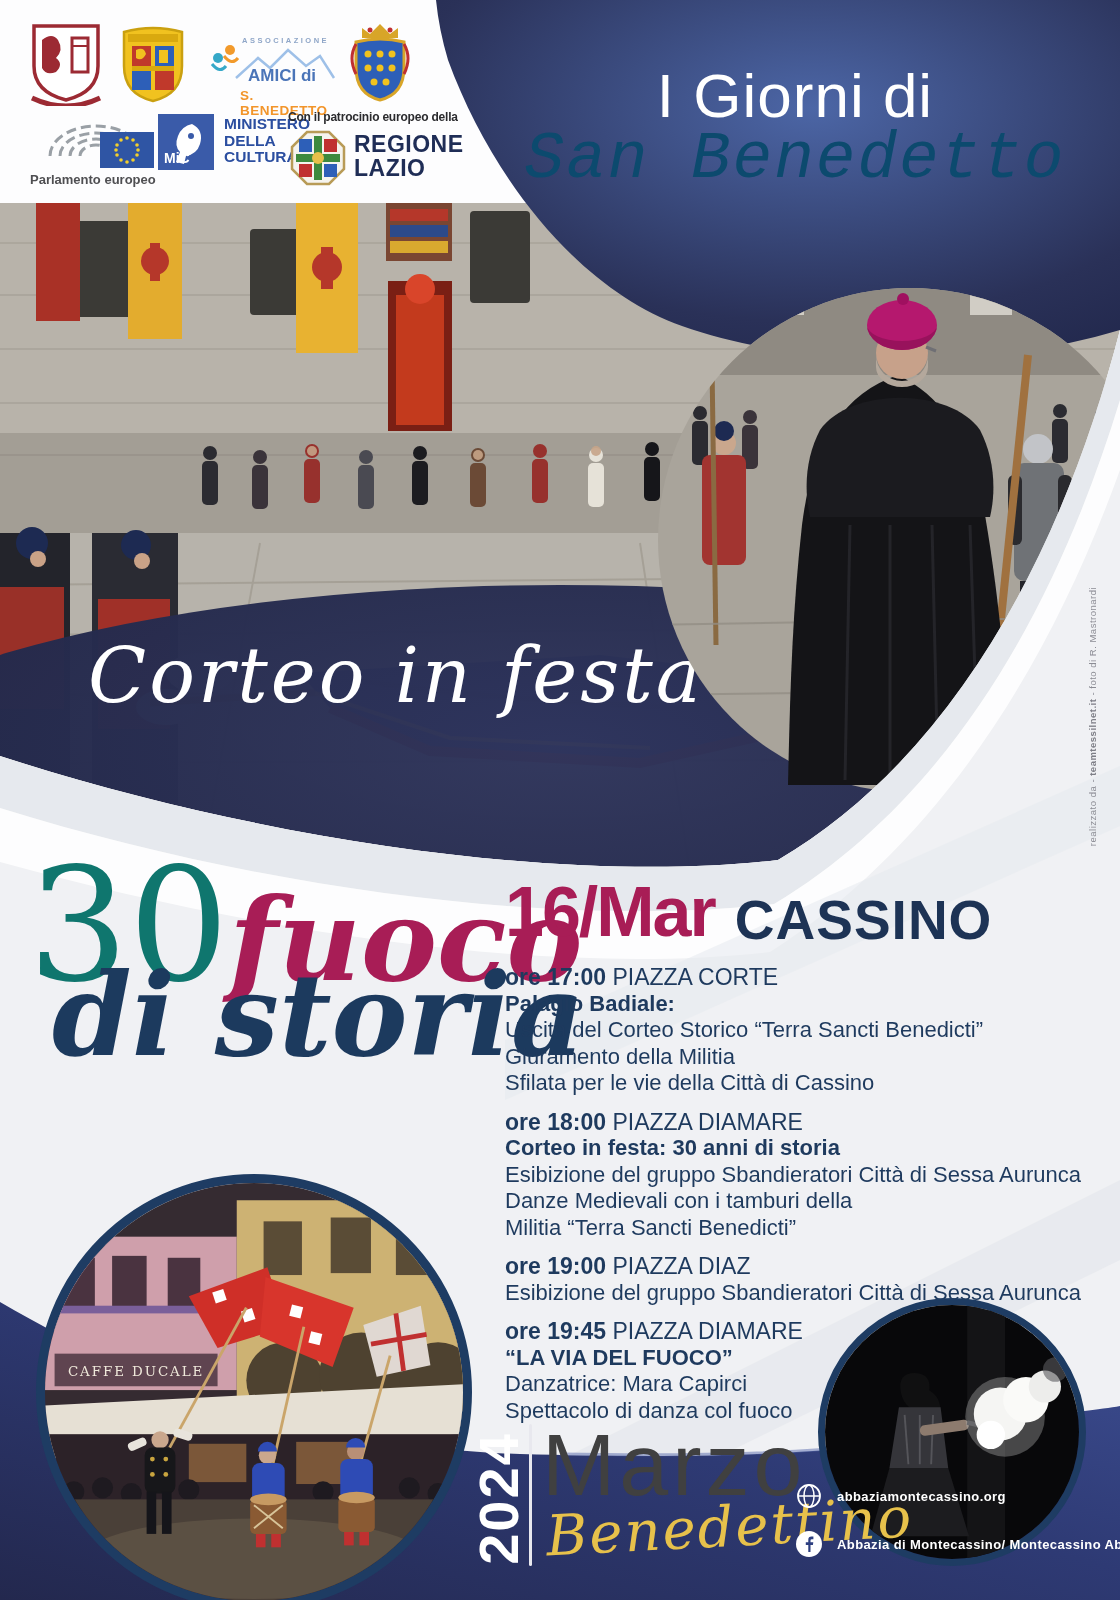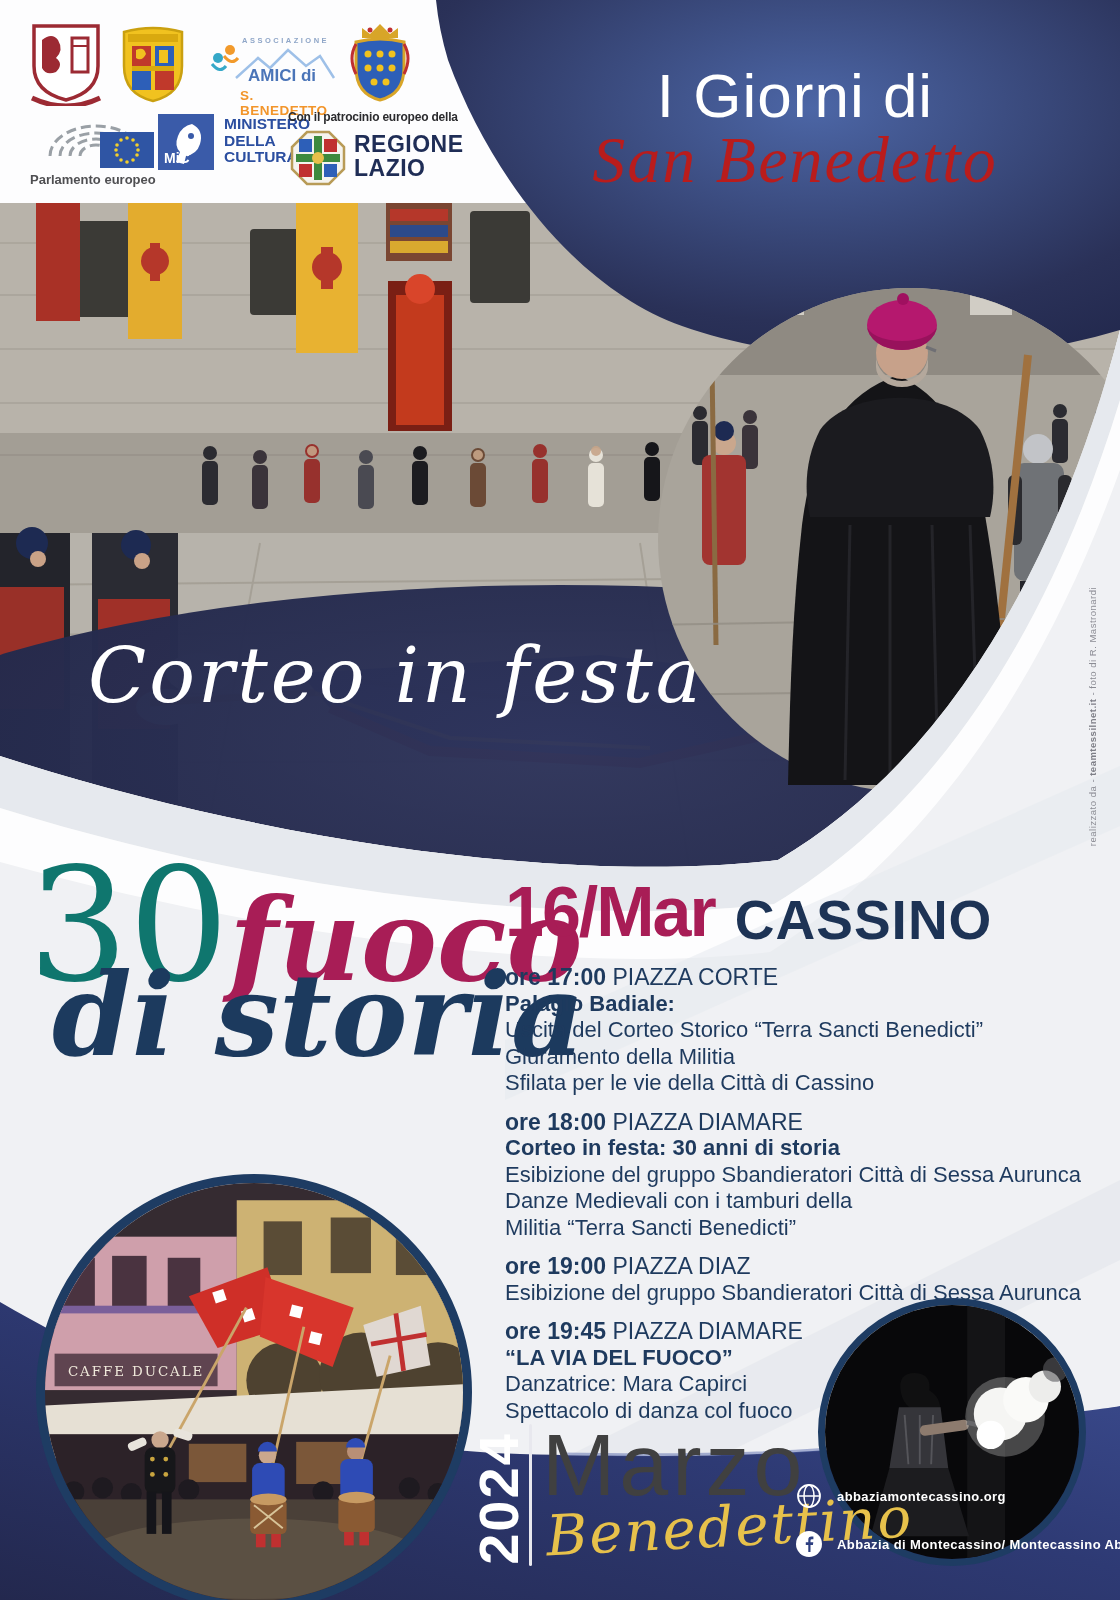--- a/index.html
+++ b/index.html
@@ -9,21 +9,21 @@
   
   .header-bg{position:absolute;top:0;left:0;width:100%;height:203px;background:#fdfdfe;}
   .logo-label{color:#4f4f52;font-weight:bold;font-size:13px;}
   .ministry-line{color:#2b4ea0;font-weight:bold;font-size:15.5px;line-height:16.5px;}
   .patronage{color:#2b2b2e;font-weight:600;font-size:12px;letter-spacing:-.2px;}
   .region-line{color:#1f2d56;font-weight:bold;font-size:23px;line-height:24px;letter-spacing:.5px;}
   .amici-arc{color:#8fa6c8;font-size:7.5px;letter-spacing:2.5px;font-weight:600;}
   .amici-1{color:#4a74b8;font-weight:bold;font-size:17px;}
   .amici-2{color:#f2952b;font-weight:bold;font-size:13.5px;letter-spacing:.5px;}
   .blob-title1{color:#fff;font-size:62px;font-weight:normal;letter-spacing:1px;text-align:center;width:560px;}
-  .blob-title2{color:#b91c1c;font-size:66px;font-style:italic;font-family:Liberation Serif, serif;
+  .blob-title2{color:#0c4a6e;font-size:66px;font-style:italic;font-family:Liberation Mono, monospace;
                text-align:center;width:560px;letter-spacing:2px;}
   
   .hero-photo{position:absolute;left:0;top:203px;width:952px;height:670px;
      clip-path:path("M0 0 H1120 V127 C1062 351 952 555 778 657 C596 679 298 649 0 553 Z");}
   .hero-ellipse{position:absolute;left:-220px;top:382px;width:1560px;height:460px;border-radius:50%;
      background:radial-gradient(ellipse at 50% 35%, rgba(47,53,92,.97), rgba(33,38,70,.99) 75%);}
   .hero-title{position:absolute;left:88px;top:428px;color:#fff;font-family:"DejaVu Serif",serif;
      font-style:italic;font-size:76px;letter-spacing:3px;white-space:nowrap;}
   
   .anniv{position:absolute;left:28px;top:846px;width:470px;font-family:"DejaVu Serif",serif;}

